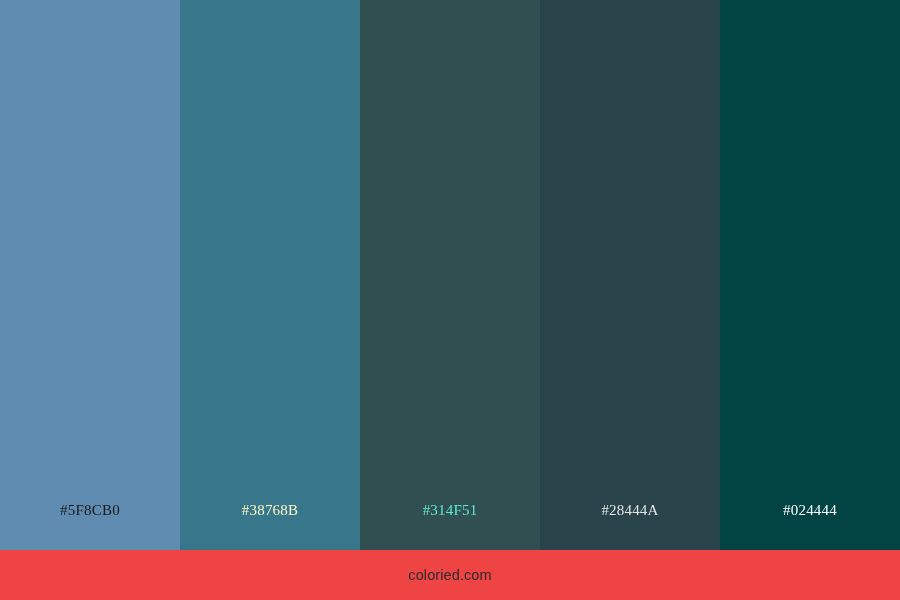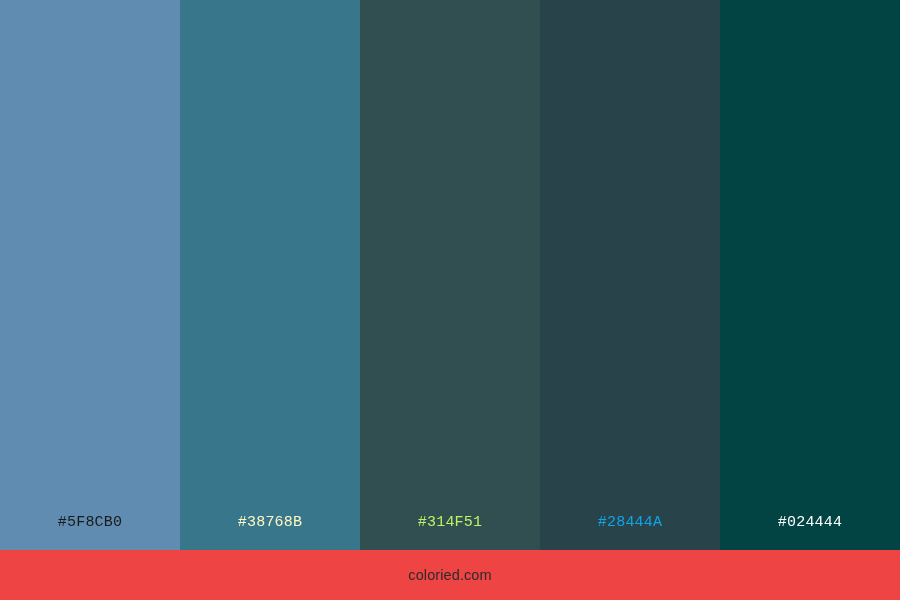--- a/index.html
+++ b/index.html
@@ -27,25 +27,25 @@
   }
   .swatch {
     flex: 1 1 20%;
     height: 550px;
     position: relative;
     display: flex;
     align-items: flex-end;
     justify-content: center;
   }
   .swatch-label {
-    font-family: Liberation Mono, monospace;
+    font-family: Liberation Serif, serif;
     font-size: 15px;
     line-height: 1;
     letter-spacing: 0.2px;
-    margin-bottom: 20px;
+    margin-bottom: 32px;
     white-space: nowrap;
     user-select: none;
   }
   .footer {
     width: 900px;
     height: 50px;
     background: #ef4444;
     display: flex;
     align-items: center;
     justify-content: center;
@@ -68,25 +68,25 @@
 
     <div class="swatch" style="background:#5F8CB0;">
       <span class="swatch-label" style="color:#1A1A1A;">#5F8CB0</span>
     </div>
 
     <div class="swatch" style="background:#38768B;">
       <span class="swatch-label" style="color:#fef9c3;">#38768B</span>
     </div>
 
     <div class="swatch" style="background:#314F51;">
-      <span class="swatch-label" style="color:#bef264;">#314F51</span>
+      <span class="swatch-label" style="color:#5eead4;">#314F51</span>
     </div>
 
     <div class="swatch" style="background:#28444A;">
-      <span class="swatch-label" style="color:#0ea5e9;">#28444A</span>
+      <span class="swatch-label" style="color:#e5e5e5;">#28444A</span>
     </div>
 
     <div class="swatch" style="background:#024444;align-items:flex-end;">
       <span class="swatch-label" style="color:#FFFFFF;">#024444</span>
     </div>
 
   </div>
 
   <div class="footer">
     <span class="footer-brand">coloried.com</span>

